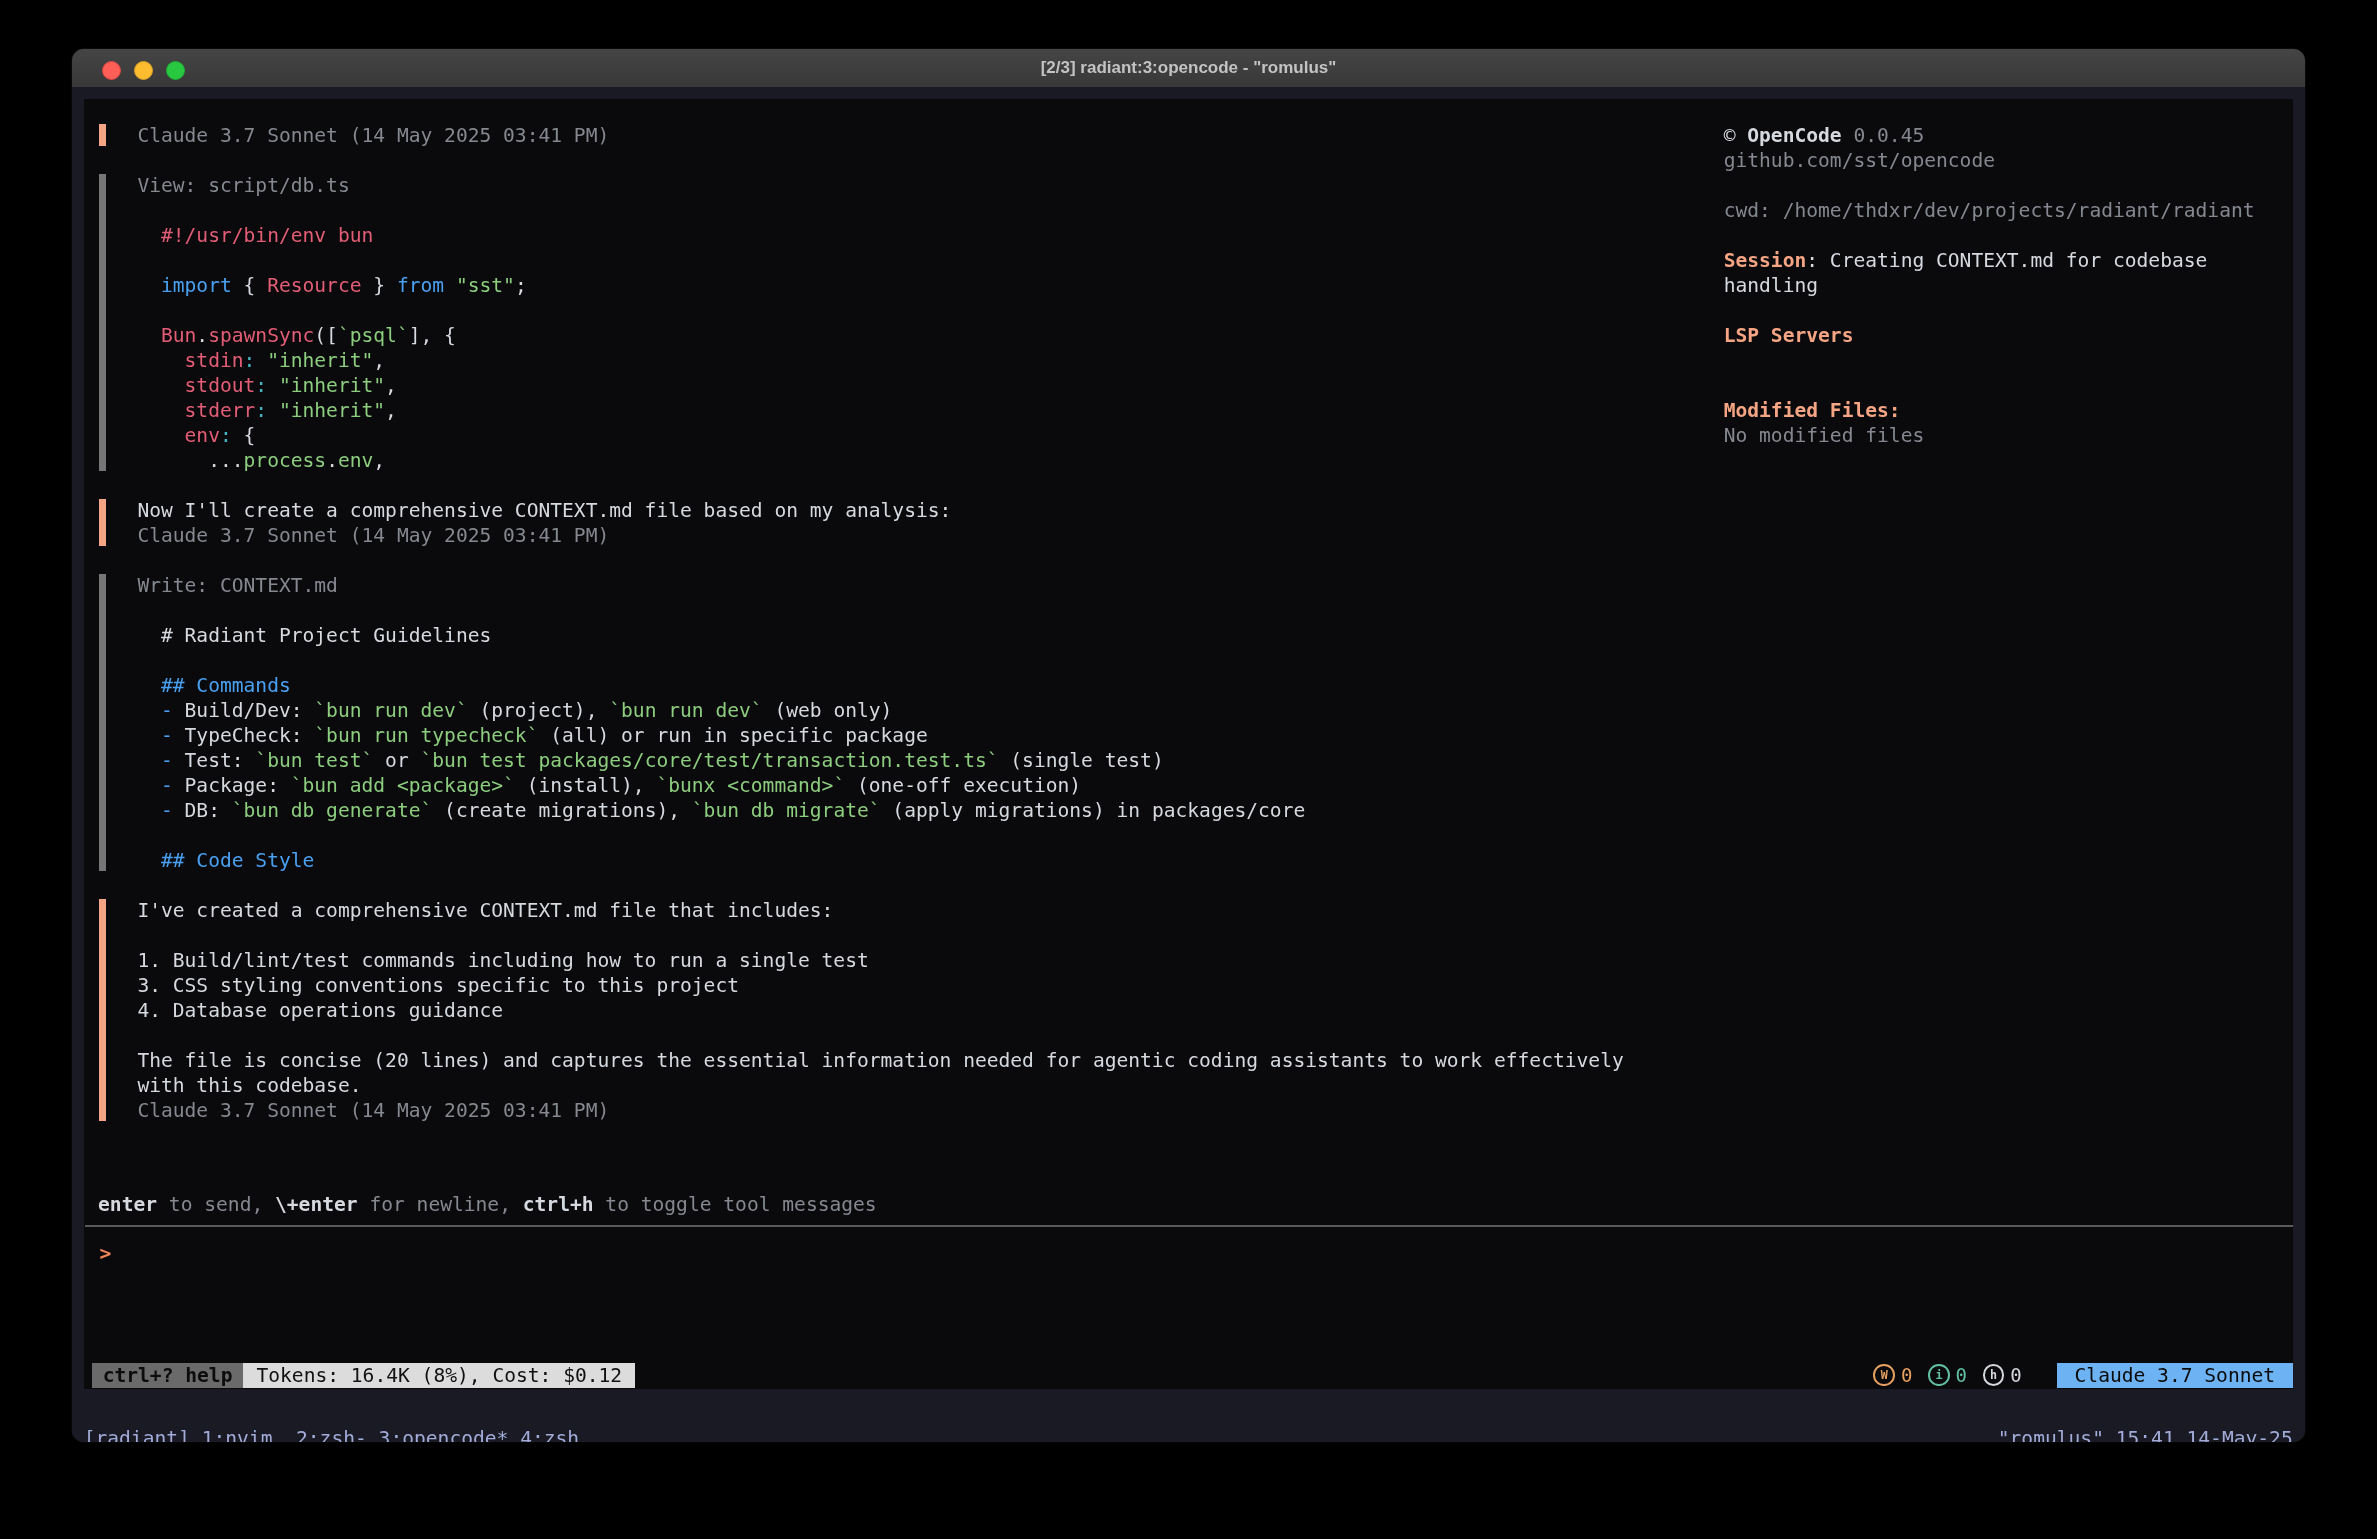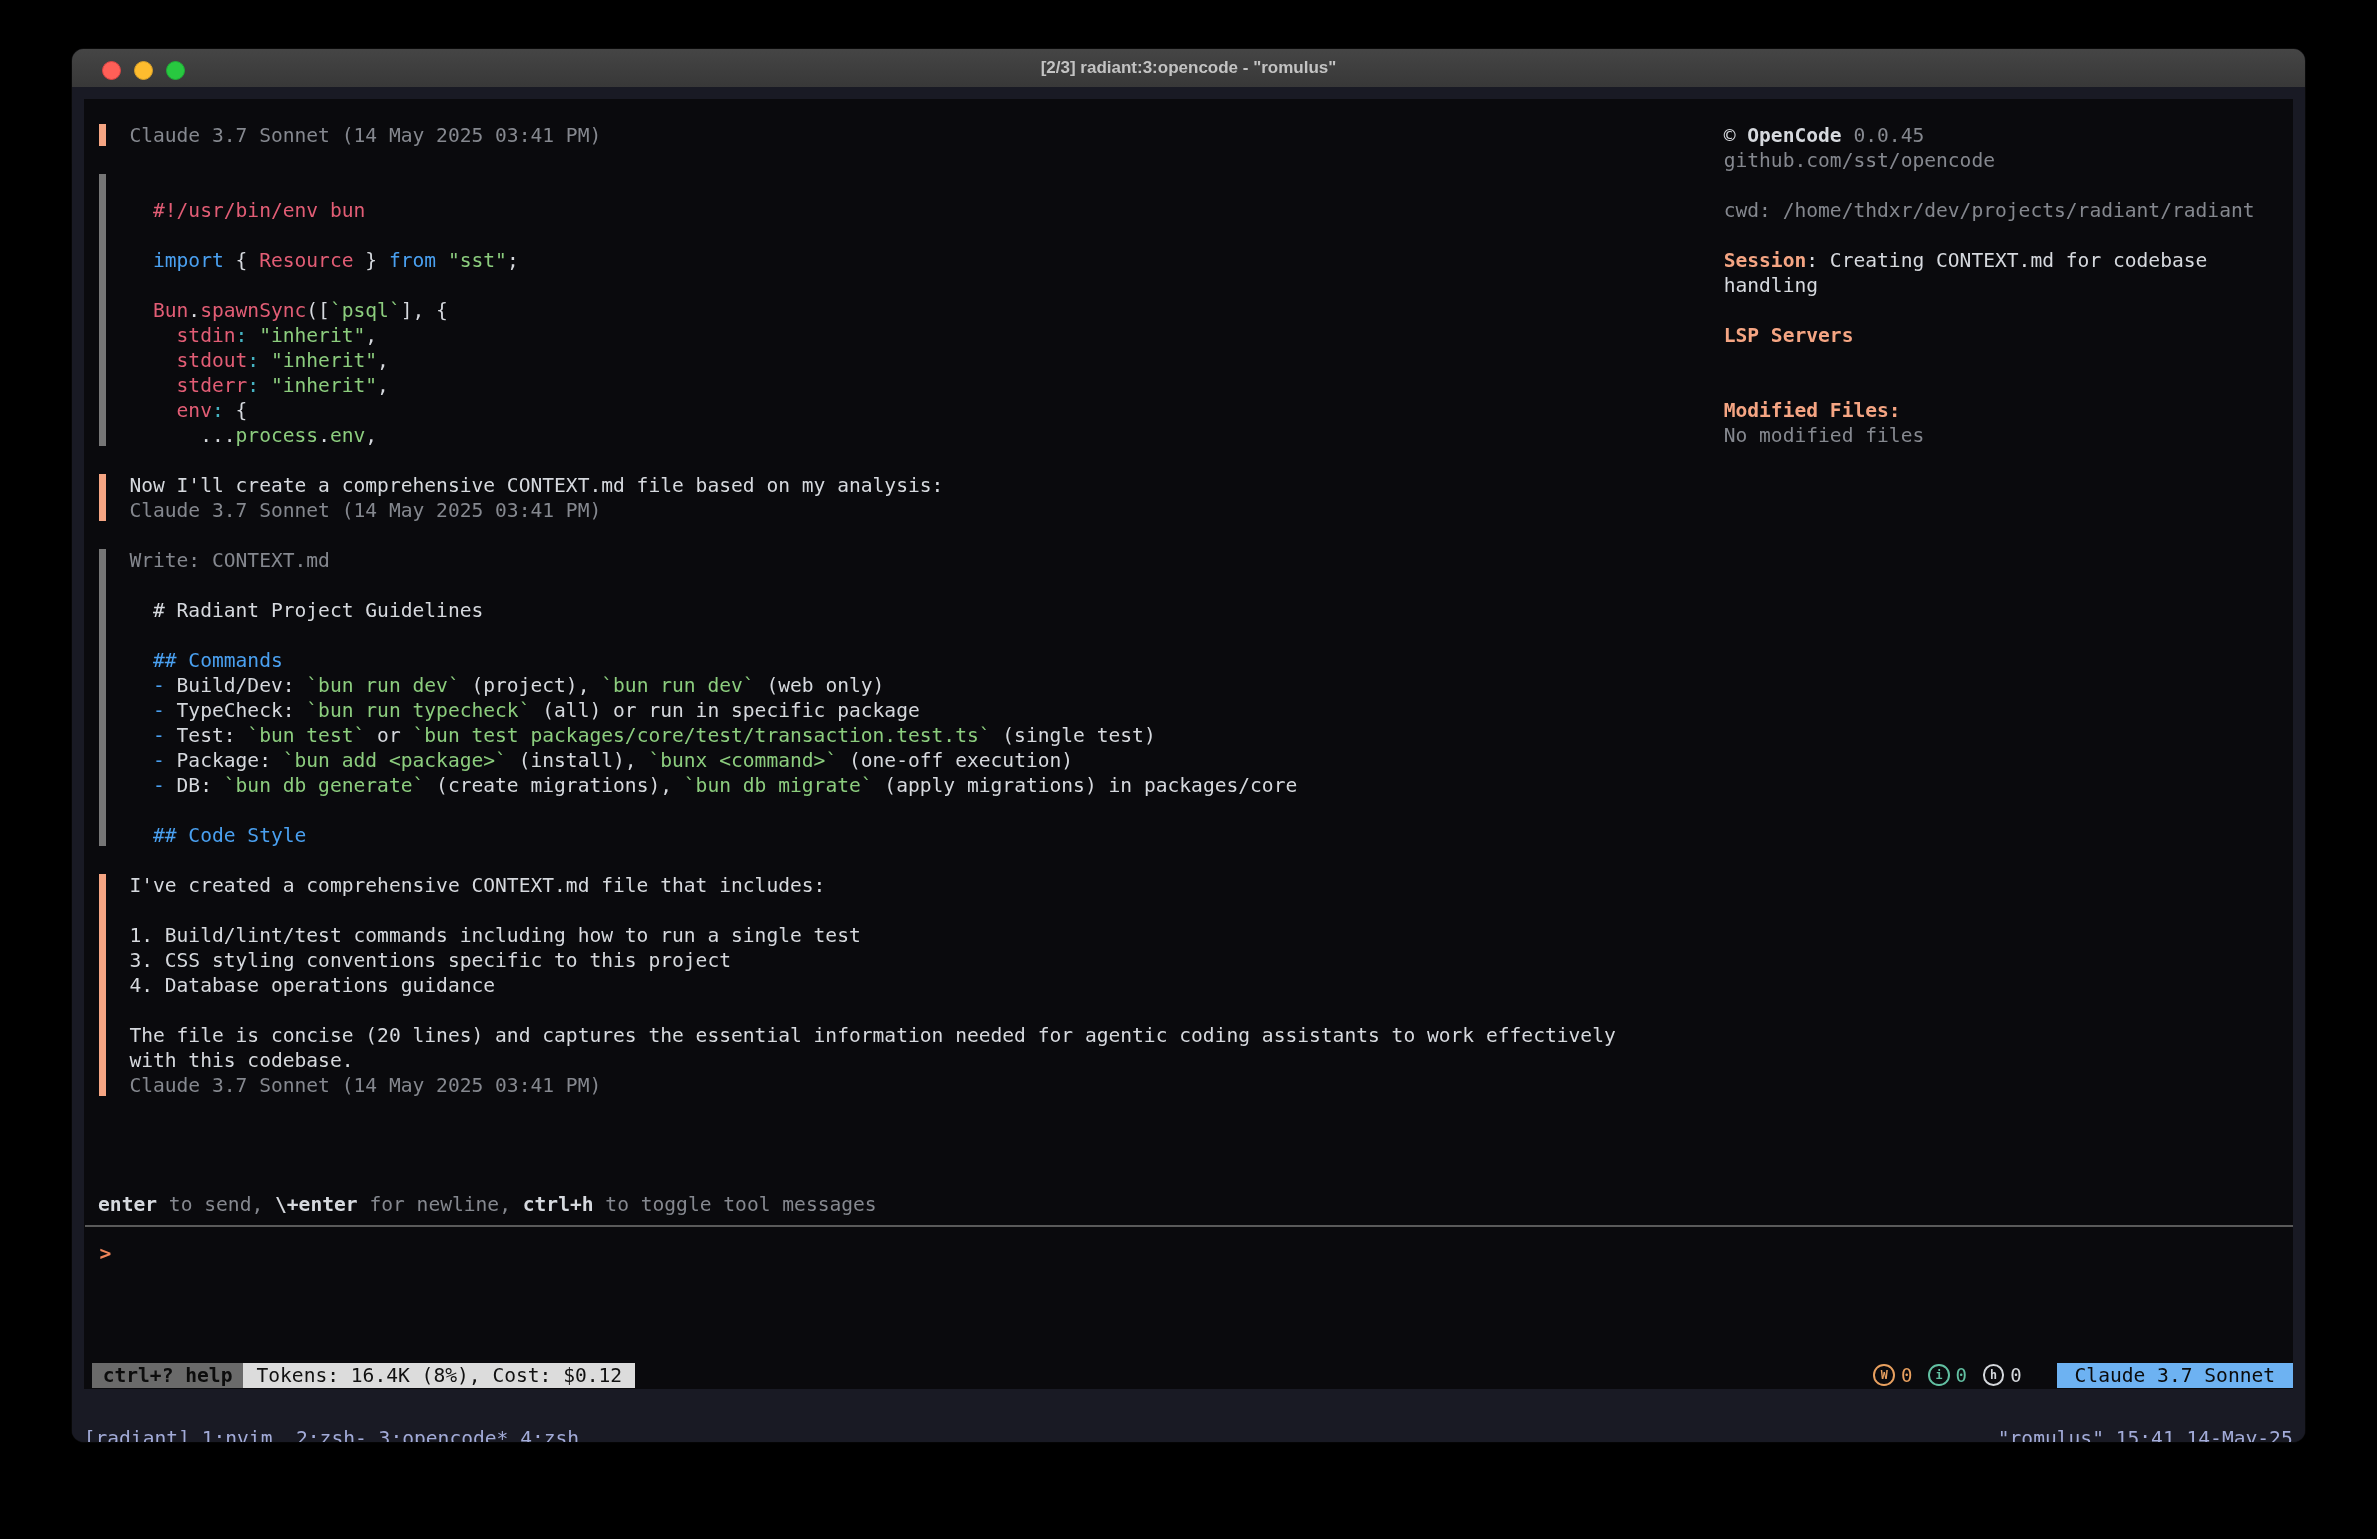--- a/index.html
+++ b/index.html
@@ -29,21 +29,21 @@
   .c-white{color:var(--text_white);}
   .c-whiteb{color:var(--text_white);font-weight:bold;}
   .c-gray{color:var(--text_gray);}
   .c-pink{color:var(--code_pink);}
   .c-blue{color:var(--code_blue);}
   .c-green{color:var(--code_green);}
   .c-cyan{color:var(--code_cyan);}
   .c-orangeb{color:var(--accent);font-weight:bold;}
   
   .chat{position:absolute;left:15.7px;top:24px;width:1579px;}
-  .block{position:relative;padding-left:30px;margin-bottom:25px;}
+  .block{position:relative;padding-left:38px;margin-bottom:25px;}
   .block::before{content:'';position:absolute;left:0;top:1.3px;bottom:1.3px;width:6.5px;}
   .block-message::before{background:var(--accent);}
   .block-tool::before{background:var(--tool_bar);}
   
   .sidebar{position:absolute;left:1640px;top:24px;width:607px;}
   
   .helpline{position:absolute;left:14.4px;top:1093px;}
   .divider{position:absolute;left:1.3px;right:0;top:1126px;height:2.6px;background:#5a5a5a;}
   .promptline{position:absolute;left:15.7px;top:1142px;height:25px;line-height:25px;
               font-size:19.6px;width:2153px;}
@@ -87,20 +87,21 @@
     </div>
 
     <div class="term">
       <div class="tui">
 
         <div class="chat">
             <div class="block block-message">
               <div class="line"><span class="c-gray">Claude 3.7 Sonnet (14 May 2025 03:41 PM)</span></div>
             </div>
             <div class="block block-tool">
+              <div class="line"><span class="c-gray">View: script/db.ts</span></div>
               <div class="line">&nbsp;</div>
               <div class="line"><span class="c-pink">  #!/usr/bin/env bun</span></div>
               <div class="line">&nbsp;</div>
               <div class="line"><span class="c-white">  </span><span class="c-blue">import</span><span class="c-white"> { </span><span class="c-pink">Resource</span><span class="c-white"> } </span><span class="c-blue">from</span><span class="c-white"> </span><span class="c-green">"sst"</span><span class="c-white">;</span></div>
               <div class="line">&nbsp;</div>
               <div class="line"><span class="c-white">  </span><span class="c-pink">Bun</span><span class="c-white">.</span><span class="c-pink">spawnSync</span><span class="c-white">([</span><span class="c-green">`psql`</span><span class="c-white">], {</span></div>
               <div class="line"><span class="c-white">    </span><span class="c-pink">stdin</span><span class="c-cyan">:</span><span class="c-white"> </span><span class="c-green">"inherit"</span><span class="c-white">,</span></div>
               <div class="line"><span class="c-white">    </span><span class="c-pink">stdout</span><span class="c-cyan">:</span><span class="c-white"> </span><span class="c-green">"inherit"</span><span class="c-white">,</span></div>
               <div class="line"><span class="c-white">    </span><span class="c-pink">stderr</span><span class="c-cyan">:</span><span class="c-white"> </span><span class="c-green">"inherit"</span><span class="c-white">,</span></div>
               <div class="line"><span class="c-white">    </span><span class="c-pink">env</span><span class="c-cyan">:</span><span class="c-white"> {</span></div>

